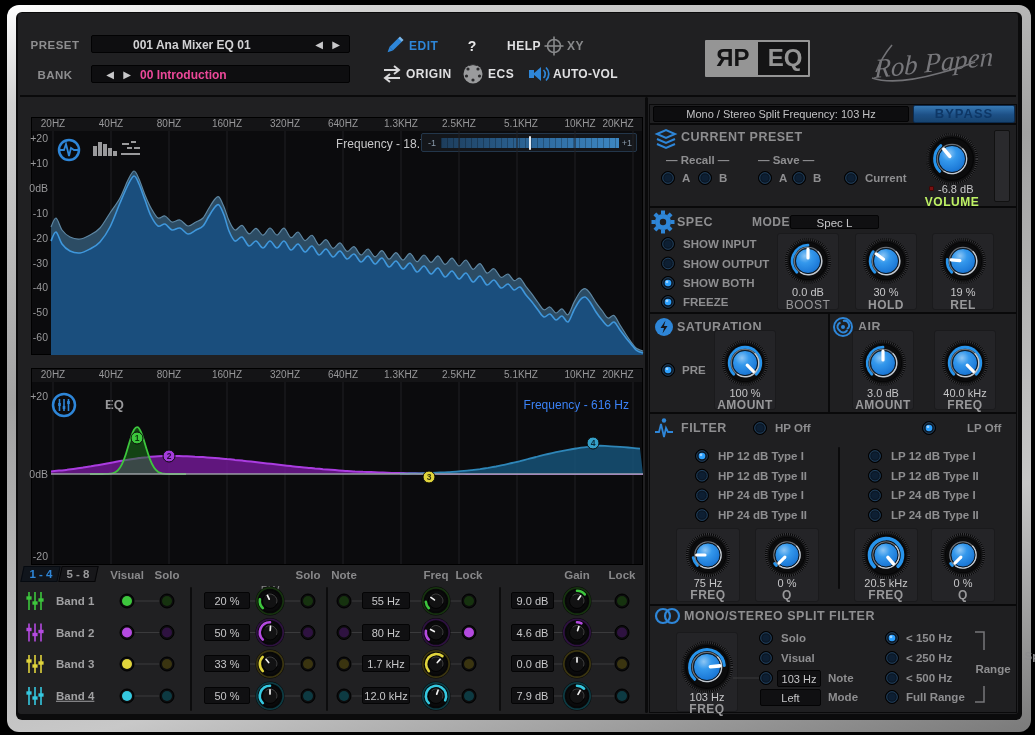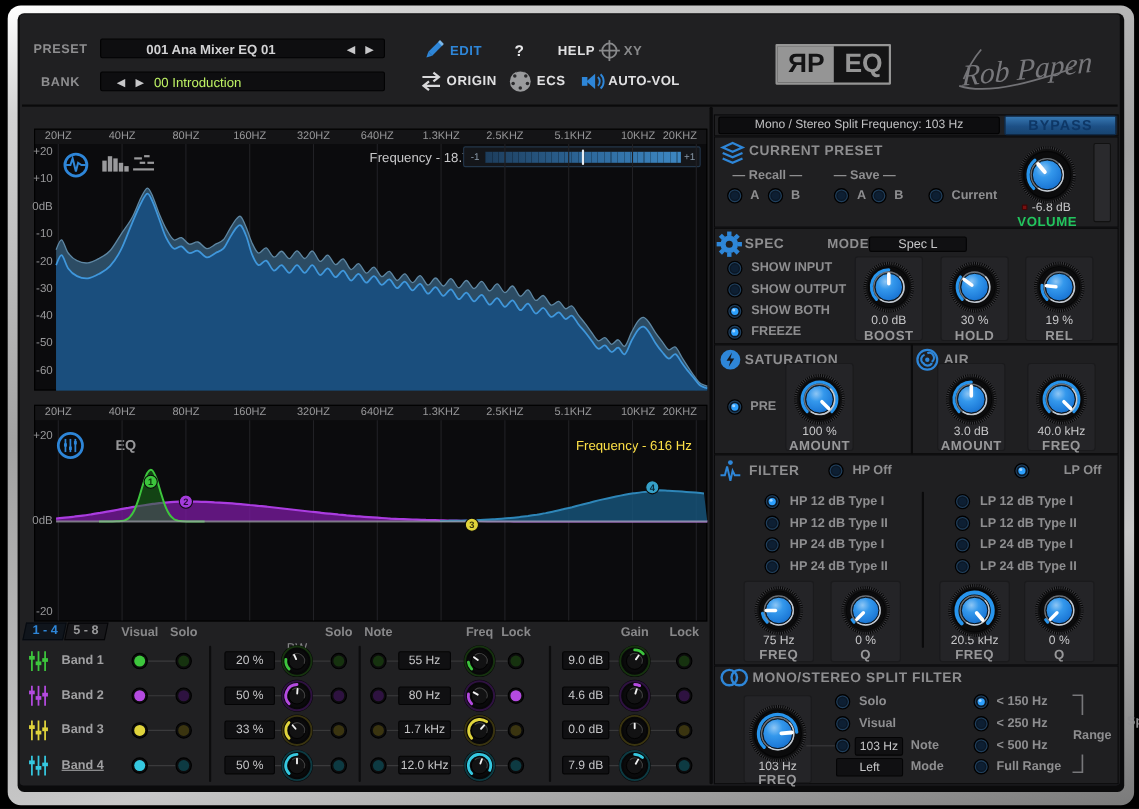--- a/index.html
+++ b/index.html
@@ -35,21 +35,21 @@
   </svg>
   <div class="t tc" style="left:55px;top:45px;font-size:11.5px;color:#8e8e90;font-weight:bold;letter-spacing:.5px;">PRESET</div>
     <div style="position:absolute;left:91px;top:35px;width:259px;height:18px;background:#0e0e10;border:1px solid #020203;border-radius:2px;"></div>
     <div class="t" style="left:99px;top:45px;font-size:12px;color:#d2d2d4;font-weight:bold;letter-spacing:0;margin-left:34px;">001 Ana Mixer EQ 01</div>
     <div class="t tc" style="left:319px;top:45px;font-size:10px;color:#c8c8ca;font-weight:normal;letter-spacing:0;">◀</div>
     <div class="t tc" style="left:336px;top:45px;font-size:10px;color:#c8c8ca;font-weight:normal;letter-spacing:0;">▶</div>
     <div class="t tc" style="left:55px;top:75px;font-size:11.5px;color:#8e8e90;font-weight:bold;letter-spacing:.5px;">BANK</div>
     <div style="position:absolute;left:91px;top:65px;width:259px;height:18px;background:#0e0e10;border:1px solid #020203;border-radius:2px;"></div>
     <div class="t tc" style="left:110px;top:75px;font-size:10px;color:#c8c8ca;font-weight:normal;letter-spacing:0;">◀</div>
     <div class="t tc" style="left:127px;top:75px;font-size:10px;color:#c8c8ca;font-weight:normal;letter-spacing:0;">▶</div>
-    <div class="t" style="left:140px;top:75px;font-size:12px;color:#bef264;font-weight:normal;letter-spacing:0;">00 Introduction</div>
+    <div class="t" style="left:140px;top:75px;font-size:12px;color:#ec4899;font-weight:bold;letter-spacing:0;">00 Introduction</div>
     <div class="t" style="left:409px;top:46px;font-size:12px;color:#2e86d8;font-weight:bold;letter-spacing:.5px;">EDIT</div>
     <div class="t tc" style="left:472px;top:46px;font-size:14px;color:#e8e8ea;font-weight:bold;letter-spacing:0;">?</div>
     <div class="t" style="left:483px;top:46px;font-size:12px;color:#e0e0e2;font-weight:bold;letter-spacing:.5px;margin-left:24px;">HELP</div>
     <div class="t" style="left:567px;top:46px;font-size:12px;color:#88898b;font-weight:bold;letter-spacing:.5px;">XY</div>
     <div class="t" style="left:406px;top:74px;font-size:12px;color:#e0e0e2;font-weight:bold;letter-spacing:.5px;">ORIGIN</div>
     <div class="t" style="left:488px;top:74px;font-size:12px;color:#e0e0e2;font-weight:bold;letter-spacing:.5px;">ECS</div>
     <div class="t" style="left:553px;top:74px;font-size:12px;color:#e0e0e2;font-weight:bold;letter-spacing:.3px;">AUTO-VOL</div>
     <div style="position:absolute;left:705px;top:40px;width:105px;height:37px;background:#141415;border:2px solid #959595;border-radius:1px;"></div>
     <div style="position:absolute;left:707px;top:42px;width:51px;height:33px;background:#959595;border:none;border-radius:0px;"></div>
     <div class="t tc" style="left:733px;top:59px;font-size:24px;color:#141415;font-weight:bold;letter-spacing:0;">ЯP</div>
@@ -93,21 +93,21 @@
     <div class="t tc" style="left:285px;top:375px;font-size:10px;color:#98989a;font-weight:normal;letter-spacing:0;">320HZ</div>
     <div class="t tc" style="left:343px;top:375px;font-size:10px;color:#98989a;font-weight:normal;letter-spacing:0;">640HZ</div>
     <div class="t tc" style="left:401px;top:375px;font-size:10px;color:#98989a;font-weight:normal;letter-spacing:0;">1.3KHZ</div>
     <div class="t tc" style="left:459px;top:375px;font-size:10px;color:#98989a;font-weight:normal;letter-spacing:0;">2.5KHZ</div>
     <div class="t tc" style="left:521px;top:375px;font-size:10px;color:#98989a;font-weight:normal;letter-spacing:0;">5.1KHZ</div>
     <div class="t tc" style="left:580px;top:375px;font-size:10px;color:#98989a;font-weight:normal;letter-spacing:0;">10KHZ</div>
     <div class="t tc" style="left:618px;top:375px;font-size:10px;color:#98989a;font-weight:normal;letter-spacing:0;">20KHZ</div>
     <div class="t tr" style="left:48px;top:396px;font-size:10.5px;color:#98989a;font-weight:normal;letter-spacing:0;">+20</div>
     <div class="t tr" style="left:48px;top:474px;font-size:10.5px;color:#98989a;font-weight:normal;letter-spacing:0;">0dB</div>
     <div class="t tr" style="left:48px;top:556px;font-size:10.5px;color:#98989a;font-weight:normal;letter-spacing:0;">-20</div>
-    <div class="t tr" style="left:629px;top:405px;font-size:12px;color:#fde047;font-weight:normal;letter-spacing:0;">Frequency - 616 Hz</div>
+    <div class="t tr" style="left:629px;top:405px;font-size:12px;color:#3b82f6;font-weight:normal;letter-spacing:0;">Frequency - 616 Hz</div>
     <div class="t" style="left:105px;top:405px;font-size:13px;color:#98989a;font-weight:bold;letter-spacing:0;">EQ</div>
     <div style="position:absolute;left:22px;top:566px;width:37px;height:16px;background:#10151c;border:1px solid #060a10;transform:skewX(-12deg);"></div>
     <div style="position:absolute;left:60px;top:566px;width:37px;height:16px;background:#17171a;border:1px solid #050507;transform:skewX(-12deg);"></div>
     <div class="t tc" style="left:41px;top:574px;font-size:11.5px;color:#2e86d8;font-weight:bold;letter-spacing:0;">1 - 4</div>
     <div class="t tc" style="left:78px;top:574px;font-size:11.5px;color:#98989a;font-weight:bold;letter-spacing:0;">5 - 8</div>
     <div class="t tc" style="left:127px;top:575px;font-size:11.5px;color:#88888a;font-weight:bold;letter-spacing:0;">Visual</div>
     <div class="t tc" style="left:167px;top:575px;font-size:11.5px;color:#88888a;font-weight:bold;letter-spacing:0;">Solo</div>
     <div class="t tc" style="left:270px;top:590px;font-size:11.5px;color:#88888a;font-weight:normal;letter-spacing:0;">BW</div>
     <div class="t tc" style="left:308px;top:575px;font-size:11.5px;color:#88888a;font-weight:bold;letter-spacing:0;">Solo</div>
     <div class="t tc" style="left:344px;top:575px;font-size:11.5px;color:#88888a;font-weight:bold;letter-spacing:0;">Note</div>
@@ -162,32 +162,32 @@
     <div class="t" style="left:666px;top:160px;font-size:11.5px;color:#8e8e90;font-weight:bold;letter-spacing:0;">—  Recall  —</div>
     <div class="t" style="left:758px;top:160px;font-size:11.5px;color:#8e8e90;font-weight:bold;letter-spacing:0;">—  Save  —</div>
     <div class="t" style="left:682px;top:178px;font-size:11.5px;color:#8e8e90;font-weight:bold;letter-spacing:0;">A</div>
     <div class="t" style="left:719px;top:178px;font-size:11.5px;color:#8e8e90;font-weight:bold;letter-spacing:0;">B</div>
     <div class="t" style="left:779px;top:178px;font-size:11.5px;color:#8e8e90;font-weight:bold;letter-spacing:0;">A</div>
     <div class="t" style="left:813px;top:178px;font-size:11.5px;color:#8e8e90;font-weight:bold;letter-spacing:0;">B</div>
     <div class="t" style="left:865px;top:178px;font-size:11.5px;color:#8e8e90;font-weight:bold;letter-spacing:0;">Current</div>
     <div style="position:absolute;left:994px;top:130px;width:16px;height:72px;background:#2a2a2d;border:1px solid #111;border-radius:2px;"></div>
     <div style="position:absolute;left:929px;top:186px;width:5px;height:5px;background:#7a1010;border:1px solid #400606;border-radius:1px;"></div>
     <div class="t" style="left:938px;top:189px;font-size:11px;color:#c6c6c8;font-weight:normal;letter-spacing:0;">-6.8 dB</div>
-    <div class="t tc" style="left:952px;top:202px;font-size:12px;color:#22c55e;font-weight:bold;letter-spacing:.5px;">VOLUME</div>
+    <div class="t tc" style="left:952px;top:202px;font-size:12px;color:#bef264;font-weight:bold;letter-spacing:.5px;">VOLUME</div>
     <div class="t" style="left:677px;top:222px;font-size:12.5px;color:#8e8e90;font-weight:bold;letter-spacing:.5px;">SPEC</div>
     <div class="t" style="left:752px;top:222px;font-size:12px;color:#8e8e90;font-weight:bold;letter-spacing:.5px;">MODE</div>
     <div style="position:absolute;left:790px;top:215px;width:89px;height:14px;background:#101012;border:1px solid #040405;border-radius:2px;"></div>
     <div class="t tc" style="left:834.5px;top:222.5px;font-size:11.5px;color:#c6c6c8;font-weight:normal;letter-spacing:0;">Spec L</div>
     <div class="t" style="left:683px;top:244px;font-size:11.5px;color:#8e8e90;font-weight:bold;letter-spacing:0;">SHOW INPUT</div>
     <div class="t" style="left:683px;top:263.5px;font-size:11.5px;color:#8e8e90;font-weight:bold;letter-spacing:0;">SHOW OUTPUT</div>
     <div class="t" style="left:683px;top:283px;font-size:11.5px;color:#8e8e90;font-weight:bold;letter-spacing:0;">SHOW BOTH</div>
     <div class="t" style="left:683px;top:302px;font-size:11.5px;color:#8e8e90;font-weight:bold;letter-spacing:0;">FREEZE</div>
     <div style="position:absolute;left:777px;top:233px;width:62px;height:77px;background:#242427;border:1px solid #1a1a1c;border-radius:3px;"></div>
     <div class="t tc" style="left:808px;top:292px;font-size:11px;color:#c6c6c8;font-weight:normal;letter-spacing:0;">0.0 dB</div>
-    <div class="t tc" style="left:808px;top:305px;font-size:12px;color:#98989a;font-weight:bold;letter-spacing:.5px;">BOOST</div>
+    <div class="t tc" style="left:808px;top:305px;font-size:12px;color:#98989a;font-weight:normal;letter-spacing:.5px;">BOOST</div>
     <div style="position:absolute;left:855px;top:233px;width:62px;height:77px;background:#242427;border:1px solid #1a1a1c;border-radius:3px;"></div>
     <div class="t tc" style="left:886px;top:292px;font-size:11px;color:#c6c6c8;font-weight:normal;letter-spacing:0;">30 %</div>
     <div class="t tc" style="left:886px;top:305px;font-size:12px;color:#98989a;font-weight:bold;letter-spacing:.5px;">HOLD</div>
     <div style="position:absolute;left:932px;top:233px;width:62px;height:77px;background:#242427;border:1px solid #1a1a1c;border-radius:3px;"></div>
     <div class="t tc" style="left:963px;top:292px;font-size:11px;color:#c6c6c8;font-weight:normal;letter-spacing:0;">19 %</div>
     <div class="t tc" style="left:963px;top:305px;font-size:12px;color:#98989a;font-weight:bold;letter-spacing:.5px;text-align:center;">REL</div>
     <div class="t" style="left:677px;top:327px;font-size:12.5px;color:#8e8e90;font-weight:bold;letter-spacing:.5px;">SATURATION</div>
     <div class="t" style="left:682px;top:370px;font-size:11.5px;color:#8e8e90;font-weight:bold;letter-spacing:0;">PRE</div>
     <div style="position:absolute;left:714px;top:330px;width:62px;height:80px;background:#242427;border:1px solid #1a1a1c;border-radius:3px;"></div>
     <div class="t tc" style="left:745px;top:393px;font-size:11px;color:#c6c6c8;font-weight:normal;letter-spacing:0;">100 %</div>

